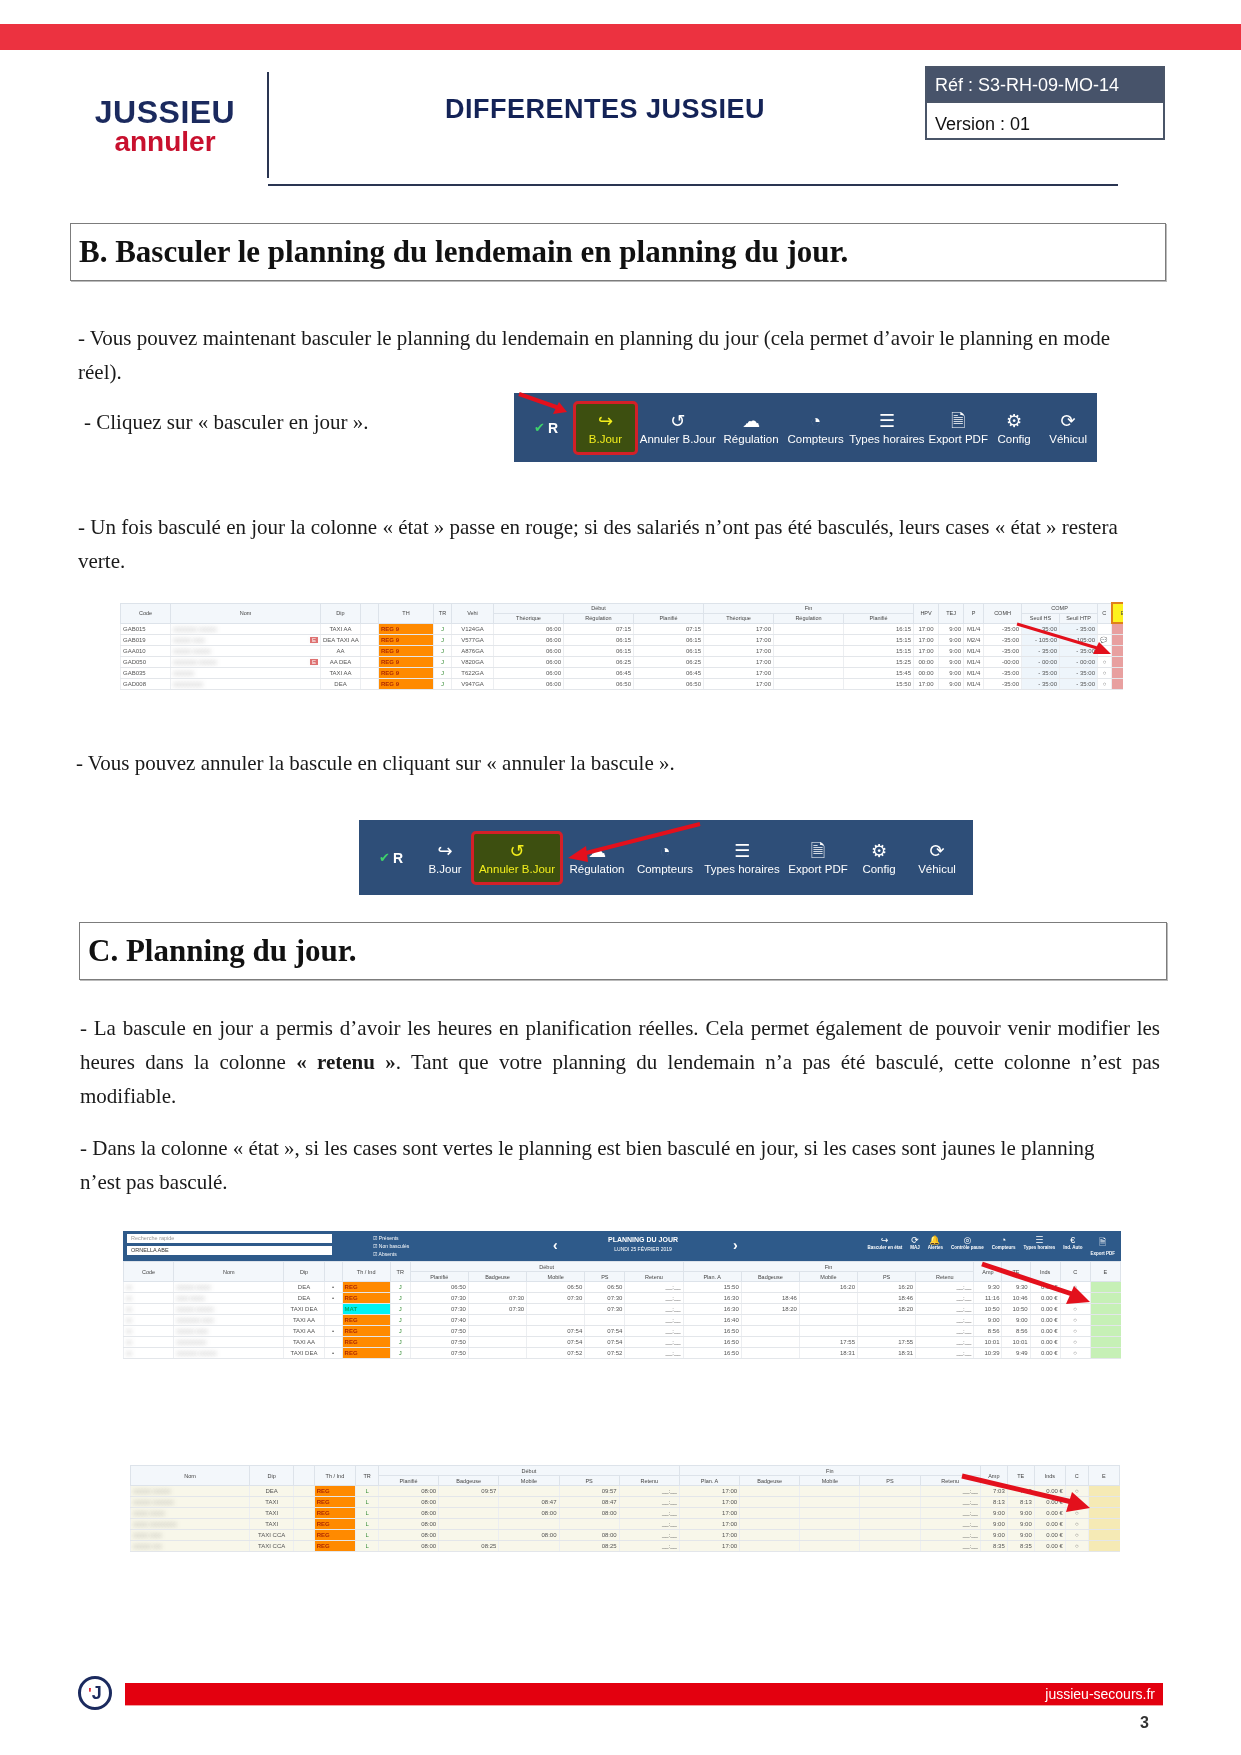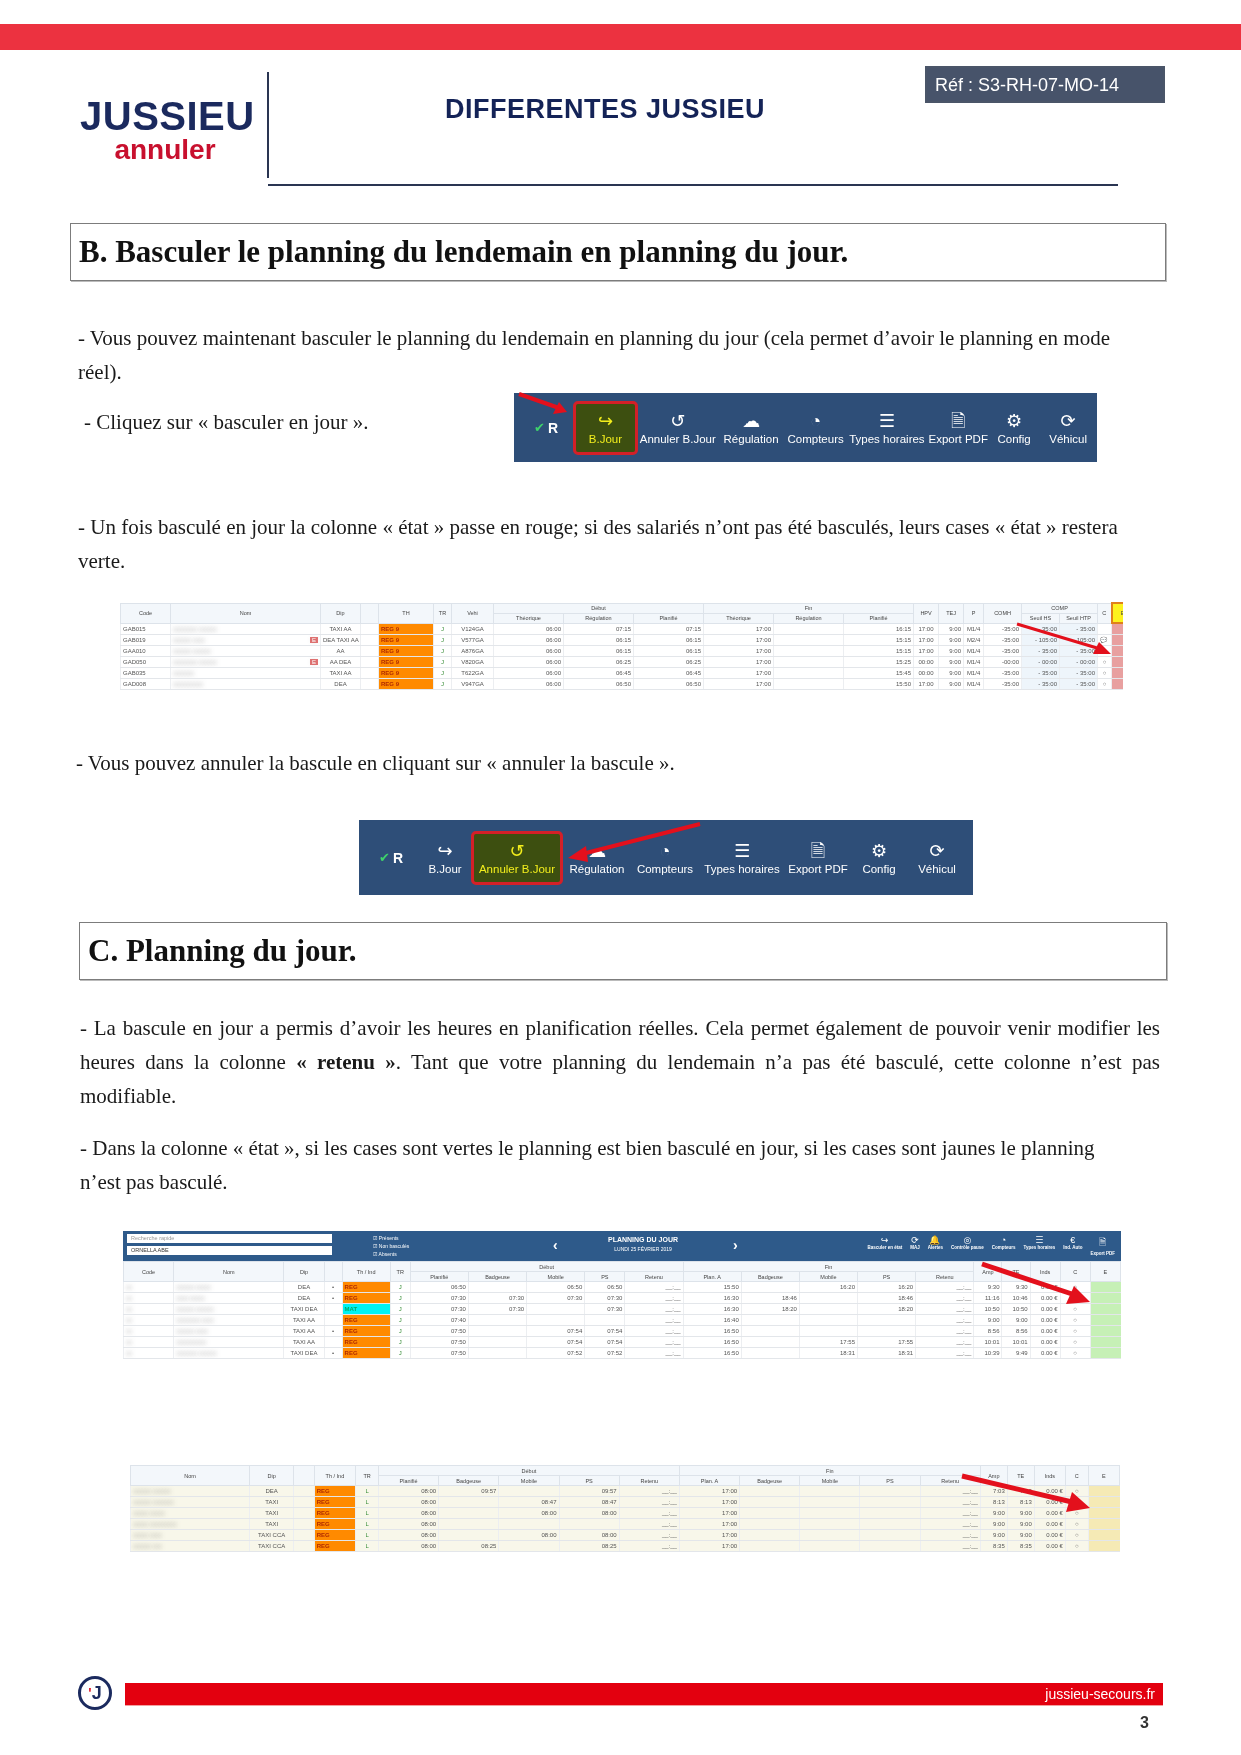--- a/index.html
+++ b/index.html
@@ -3,21 +3,21 @@
 <meta charset="utf-8">
 <style>
   * { box-sizing: border-box; margin: 0; padding: 0; }
   html, body { width: 1241px; height: 1755px; background: #ffffff; overflow: hidden; }
   body { position: relative; font-family: "Liberation Serif", "DejaVu Serif", serif; color: #111; }
 
   .top-bar { position: absolute; left: 0; top: 24px; width: 1241px; height: 26px; background: #ec3240; }
 
   
   .logo { position: absolute; left: 80px; top: 96px; width: 170px; text-align: center; font-family: "Liberation Sans", "DejaVu Sans", sans-serif; font-weight: bold; line-height: 1; }
-  .logo .l1 { color: #1b2a5e; font-size: 40px; letter-spacing: 0.5px; }
+  .logo .l1 { color: #1b2a5e; font-size: 32px; letter-spacing: 0.5px; }
   .logo .l2 { color: #c8102e; font-size: 28px; margin-top: 0px; }
   .hdr-sep { position: absolute; left: 267px; top: 72px; width: 2px; height: 106px; background: #2a3552; }
   .doc-title { position: absolute; left: 360px; top: 92px; width: 490px; text-align: center; font-family: "Liberation Sans", "DejaVu Sans", sans-serif; font-weight: bold; font-size: 27px; line-height: 35px; color: #142357; letter-spacing: 0.5px; }
   .meta-box { position: absolute; left: 925px; top: 66px; width: 240px; font-family: "Liberation Sans", "DejaVu Sans", sans-serif; font-size: 18px; }
   .meta-row { height: 37px; border: 2px solid #4a5568; border-top: none; padding: 11px 0 0 8px; color: #111; }
   .meta-row.ref { border-top: 2px solid #4a5568; background: #47536a; color: #fff; padding-top: 7px; }
   .hdr-underline { position: absolute; left: 268px; top: 184px; width: 850px; height: 2px; background: #2a3552; }
 
   
   .section-box { position: absolute; border: 1.5px solid #7c7c7c; box-shadow: 1px 1px 0 #bbb; font-weight: bold; font-size: 31px; padding-left: 8px; display: flex; align-items: center; }
@@ -79,21 +79,22 @@
 <div class="top-bar"></div>
 <div class="logo">
   <div class="l1">JUSSIEU</div>
   <div class="l2">annuler</div>
 </div>
 <div class="hdr-sep"></div>
 <div class="doc-title">
   <div>DIFFERENTES JUSSIEU</div>
 </div>
 <div class="meta-box">
-  <div class="meta-row ref">Réf : S3-RH-07-MO-14</div>
+  <div class="meta-row ref">Réf : S3-RH-09-MO-14</div>
+  <div class="meta-row">Version : 01</div>
 </div>
 <div class="hdr-underline"></div>
 
 <div class="section-box" style="left:70px; top:223px; width:1096px; height:58px;">B. Basculer le planning du lendemain en planning du jour.</div>
 <p class="para" style="left:78px; top:321px; width:1070px;">- Vous pouvez maintenant basculer le planning du lendemain en planning du jour (cela permet d’avoir le planning en mode réel).</p>
 <p class="para" style="left:84px; top:405px; width:420px;">- Cliquez sur « basculer en jour ».</p>
 
 <div class="toolbar" id="toolbar1" style="left:514px; top:393px; width:583px; height:69px;">
     <div class="tb-status" style="margin-left: 20px; width: 40px;">
       <span class="ok">✔</span>

